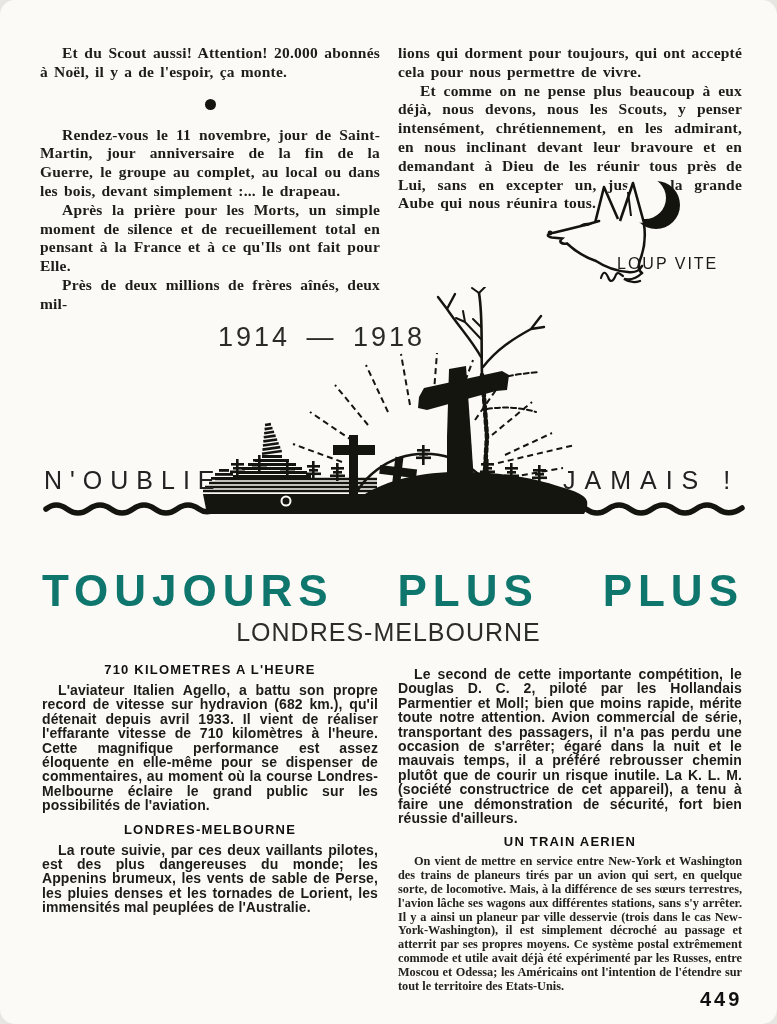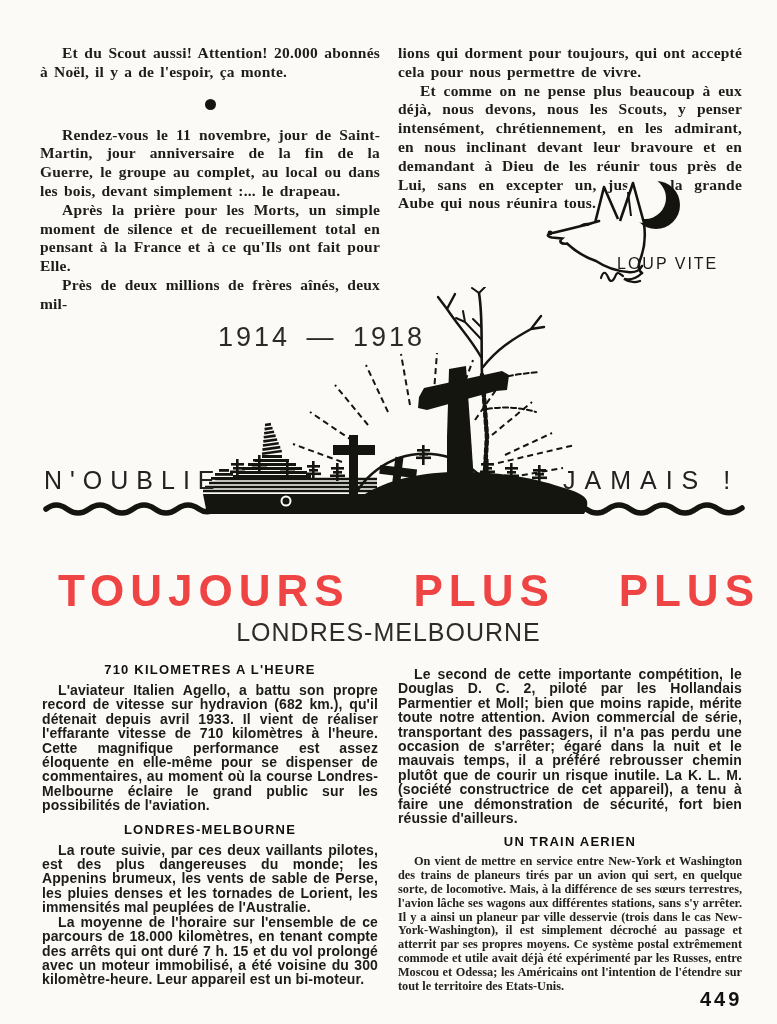--- a/index.html
+++ b/index.html
@@ -1,19 +1,20 @@
 <!DOCTYPE html>
 <html><head>
 <meta charset="utf-8">
 <style>
   html,body{margin:0;padding:0;background:#e8e6e0;}
   .page{
     position:relative;width:777px;height:1024px;margin:0 auto;
     background:#fbfaf6;color:#1d1d1b;overflow:hidden;
     font-family:"Liberation Serif", serif;
+    border-radius:15px;
   }
   
   .col{position:absolute;text-align:justify;font-weight:700;
        font-size:15.5px;line-height:18.8px;letter-spacing:.2px;word-spacing:2px;}
   .col p{margin:0;text-indent:22px;}
   .col-tl{left:40px;top:44px;width:340px;}
   .col-tr{left:398px;top:44px;width:344px;}
   .divider-dot{width:11px;height:11px;border-radius:50%;background:#15150f;
        margin:17px auto 16px auto;}
   
@@ -27,24 +28,24 @@
        font-family:"Liberation Sans",sans-serif;font-size:27px;letter-spacing:3px;
        word-spacing:6px;color:#2a2a28;white-space:nowrap;}
   .mem-caption{position:absolute;font-family:"Liberation Sans",sans-serif;
        font-size:25px;letter-spacing:8px;color:#222;white-space:nowrap;}
   .mem-left{left:44px;top:466px;}
   .mem-right{left:563px;top:466px;letter-spacing:9px;}
   .wave{position:absolute;height:20px;}
   .wave-left{left:42px;top:499px;width:176px;}
   .wave-right{left:560px;top:499px;width:186px;}
   
-  .headline{position:absolute;left:58px;top:566px;width:702px;
+  .headline{position:absolute;left:42px;top:566px;width:702px;
        display:flex;justify-content:space-between;
        font-family:"Liberation Sans",sans-serif;font-weight:700;
-       font-size:44px;letter-spacing:6px;color:#ef4444;}
+       font-size:44px;letter-spacing:6px;color:#0f766e;}
   .subtitle{position:absolute;left:0;top:618px;width:777px;text-align:center;
        font-family:"Liberation Sans",sans-serif;font-size:25px;letter-spacing:1px;
        color:#2c2c2a;}
   
   .art{position:absolute;text-align:justify;}
   .art-left{left:42px;top:662px;width:336px;}
   .art-right{left:398px;top:667px;width:344px;}
   .art h3{margin:0 0 6px 0;text-align:center;text-indent:0;
        font-family:"Liberation Sans",sans-serif;font-weight:700;
        font-size:13px;letter-spacing:1.2px;color:#111;}
@@ -245,21 +246,20 @@
     <span>PLUS</span>
     <span>PLUS</span>
   </div>
   <div class="subtitle">LONDRES-MELBOURNE</div>
 
   <div class="art art-left">
     <h3>710 KILOMETRES A L'HEURE</h3>
     <p class="sans-p">L'aviateur Italien Agello, a battu son propre record de vitesse sur hydravion (682 km.), qu'il détenait depuis avril 1933. Il vient de réaliser l'effarante vitesse de 710 kilomètres à l'heure. Cette magnifique performance est assez éloquente en elle-même pour se dispenser de commentaires, au moment où la course Londres-Melbourne éclaire le grand public sur les possibilités de l'aviation.</p>
     <h3 class="h-mid">LONDRES-MELBOURNE</h3>
     <p class="sans-p">La route suivie, par ces deux vaillants pilotes, est des plus dangereuses du monde; les Appenins brumeux, les vents de sable de Perse, les pluies denses et les tornades de Lorient, les immensités mal peuplées de l'Australie.</p>
-    <p class="sans-p">La moyenne de l'horaire sur l'ensemble de ce parcours de 18.000 kilomètres, en tenant compte des arrêts qui ont duré 7 h. 15 et du vol prolongé avec un moteur immobilisé, a été voisine du 300 kilomètre-heure. Leur appareil est un bi-moteur.</p>
   </div>
   <div class="art art-right">
     <p class="sans-p">Le second de cette importante compétition, le Douglas D. C. 2, piloté par les Hollandais Parmentier et Moll; bien que moins rapide, mérite toute notre attention. Avion commercial de série, transportant des passagers, il n'a pas perdu une occasion de s'arrêter; égaré dans la nuit et le mauvais temps, il a préféré rebrousser chemin plutôt que de courir un risque inutile. La K. L. M. (société constructrice de cet appareil), a tenu à faire une démonstration de sécurité, fort bien réussie d'ailleurs.</p>
     <h3 class="h-mid">UN TRAIN AERIEN</h3>
     <p class="serif-p">On vient de mettre en service entre New-York et Washington des trains de planeurs tirés par un avion qui sert, en quelque sorte, de locomotive. Mais, à la différence de ses sœurs terrestres, l'avion lâche ses wagons aux différentes stations, sans s'y arrêter. Il y a ainsi un planeur par ville desservie (trois dans le cas New-York-Washington), il est simplement décroché au passage et atterrit par ses propres moyens. Ce système postal extrêmement commode et utile avait déjà été expérimenté par les Russes, entre Moscou et Odessa; les Américains ont l'intention de l'étendre sur tout le territoire des Etats-Unis.</p>
   </div>
 
   <div class="pagenum">449</div>
 </div>
 

